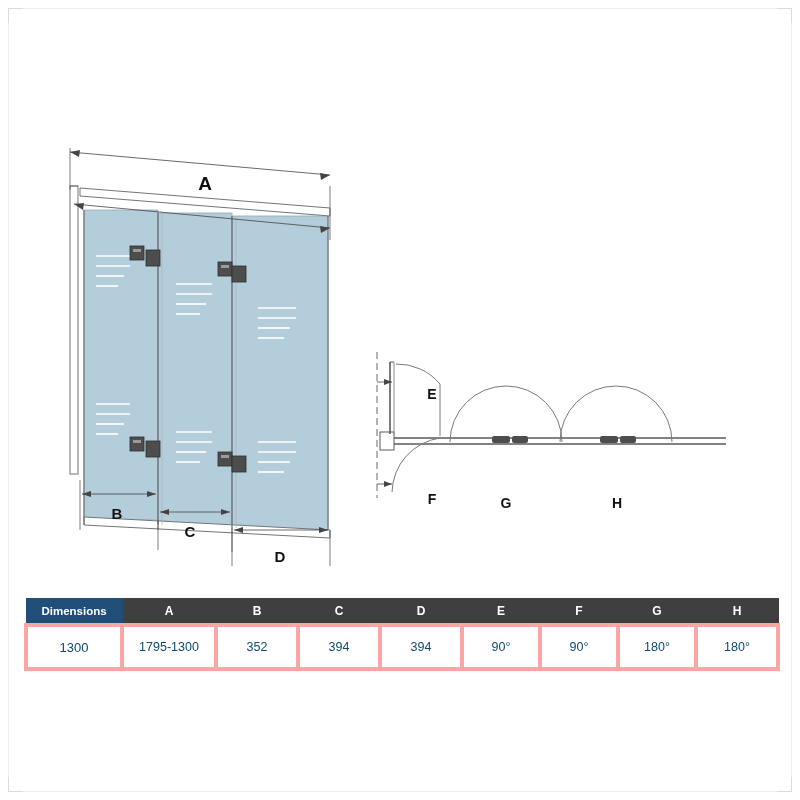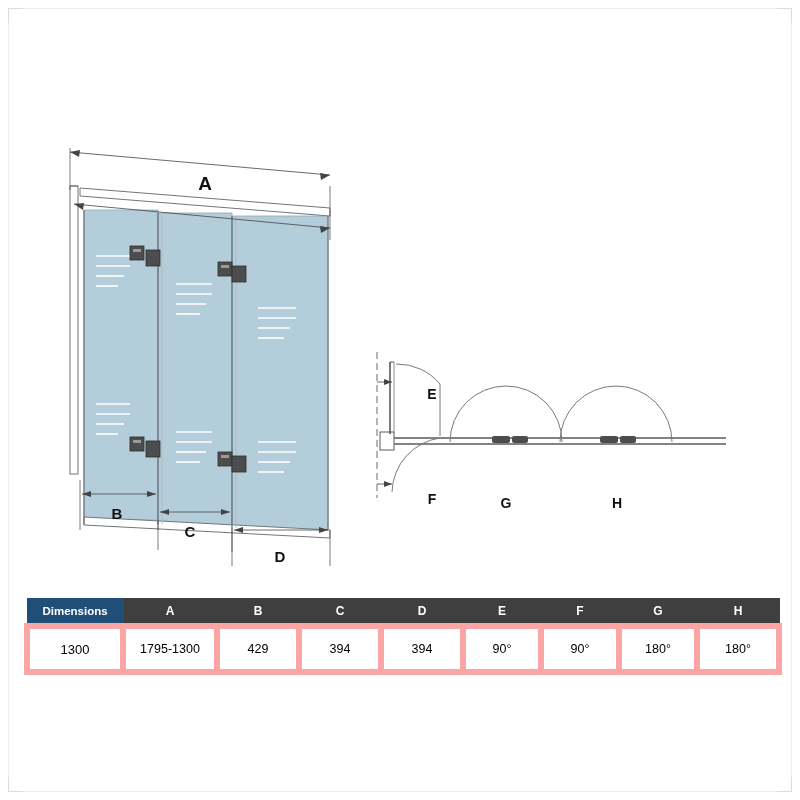--- a/index.html
+++ b/index.html
@@ -33,24 +33,24 @@
     width: 752px;
     margin-top: 12px;
   }
   table.dim-table {
     border-collapse: collapse;
     width: 752px;
     table-layout: fixed;
   }
   table.dim-table th,
   table.dim-table td {
-    border: 6px solid #fca5a5;
+    border: 4px solid #fca5a5;
     text-align: center;
     font-size: 12.5px;
-    color: #000000;
+    color: #0c4a6e;
   }
   table.dim-table thead th {
     background: #3f3f3f;
     color: #ffffff;
     font-weight: bold;
     height: 22px;
     line-height: 22px;
     font-size: 12px;
     border: 1px solid #3f3f3f;
   }
@@ -285,21 +285,21 @@
           <th>E</th>
           <th>F</th>
           <th>G</th>
           <th>H</th>
         </tr>
       </thead>
       <tbody>
         <tr>
           <td class="first-col">1300</td>
           <td>1795-1300</td>
-          <td>429</td>
+          <td>352</td>
           <td>394</td>
           <td>394</td>
           <td>90°</td>
           <td>90°</td>
           <td>180°</td>
           <td>180°</td>
         </tr>
       </tbody>
     </table>
   </div>

